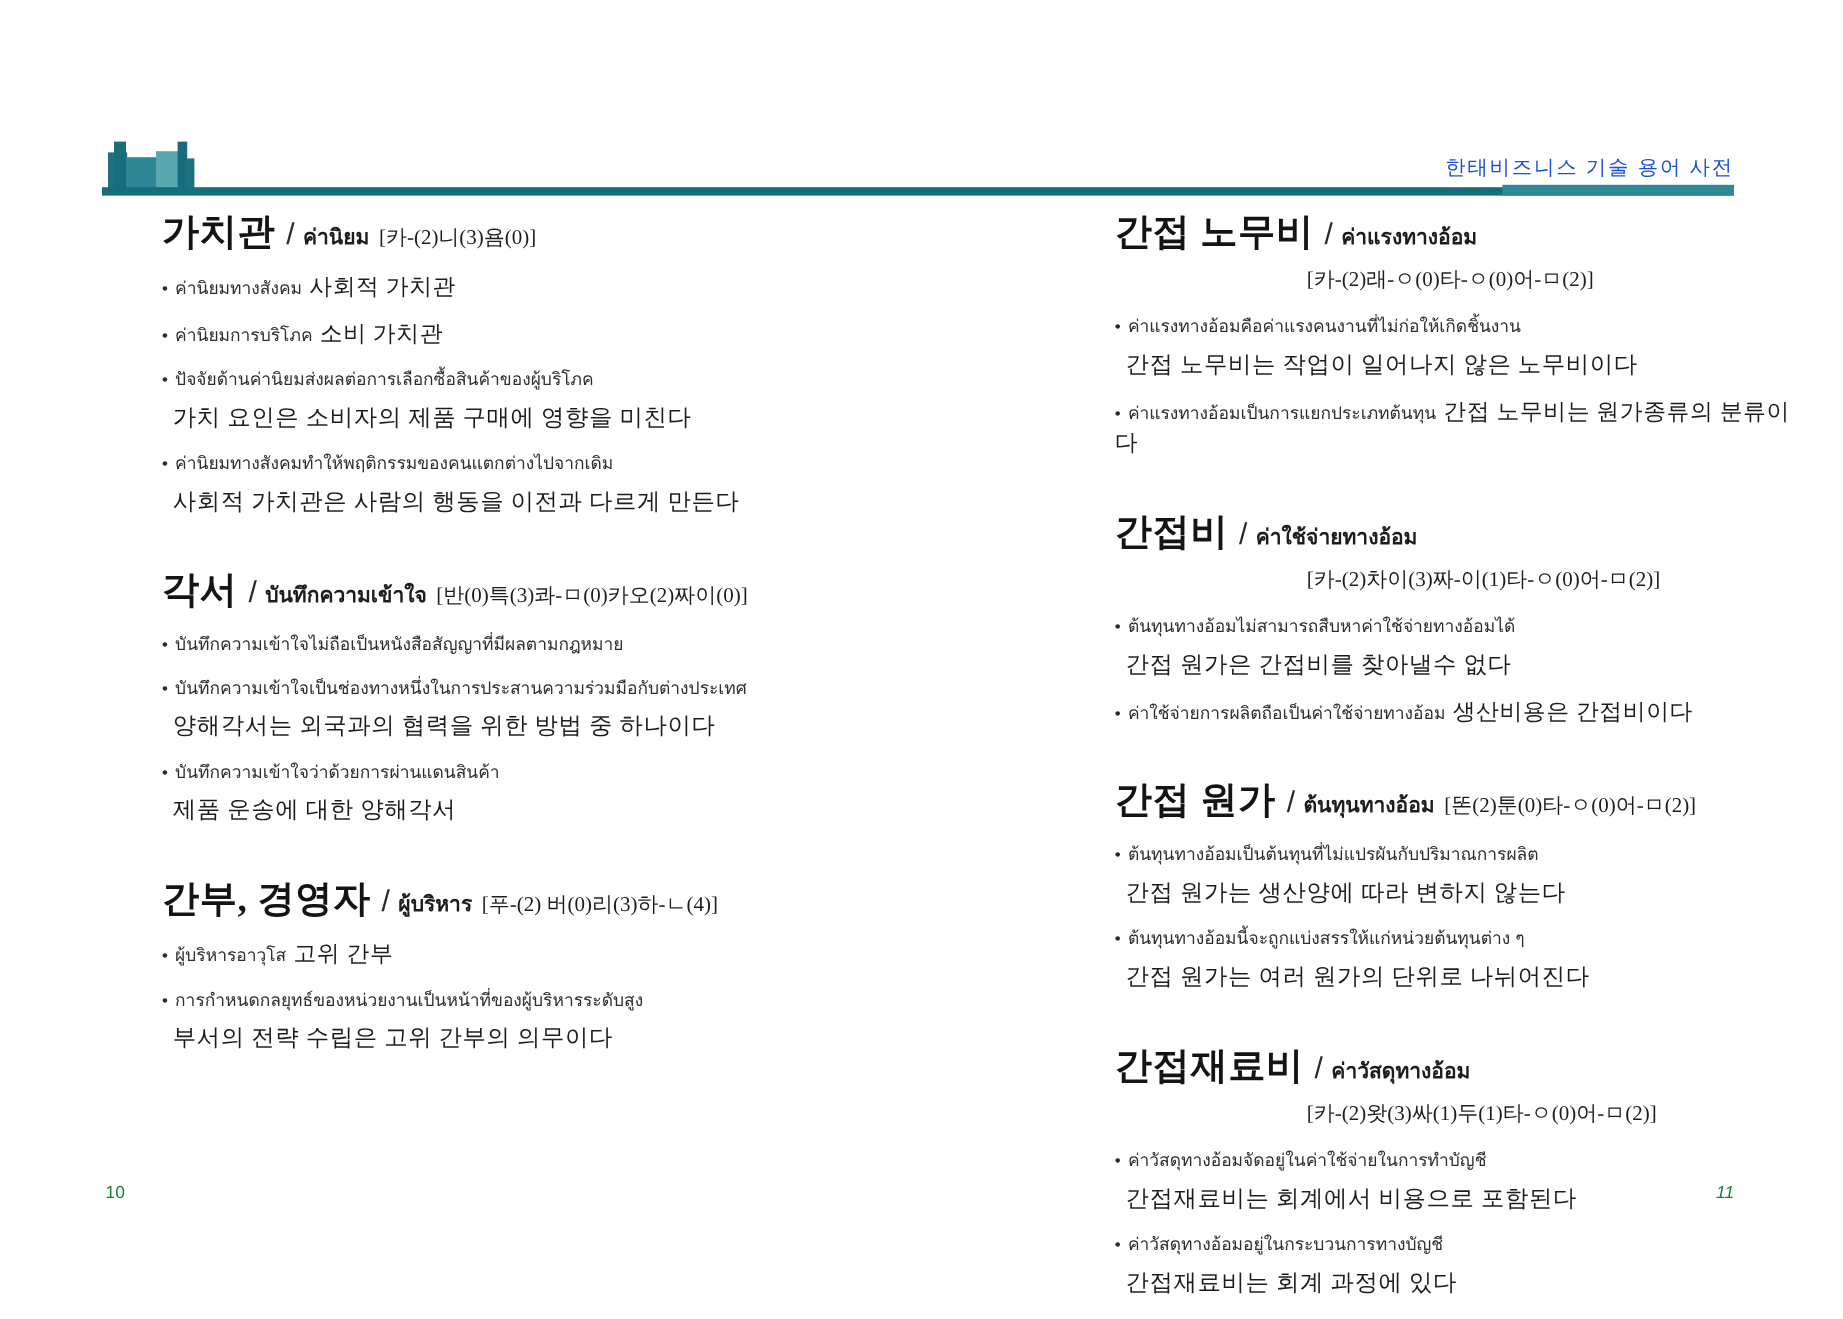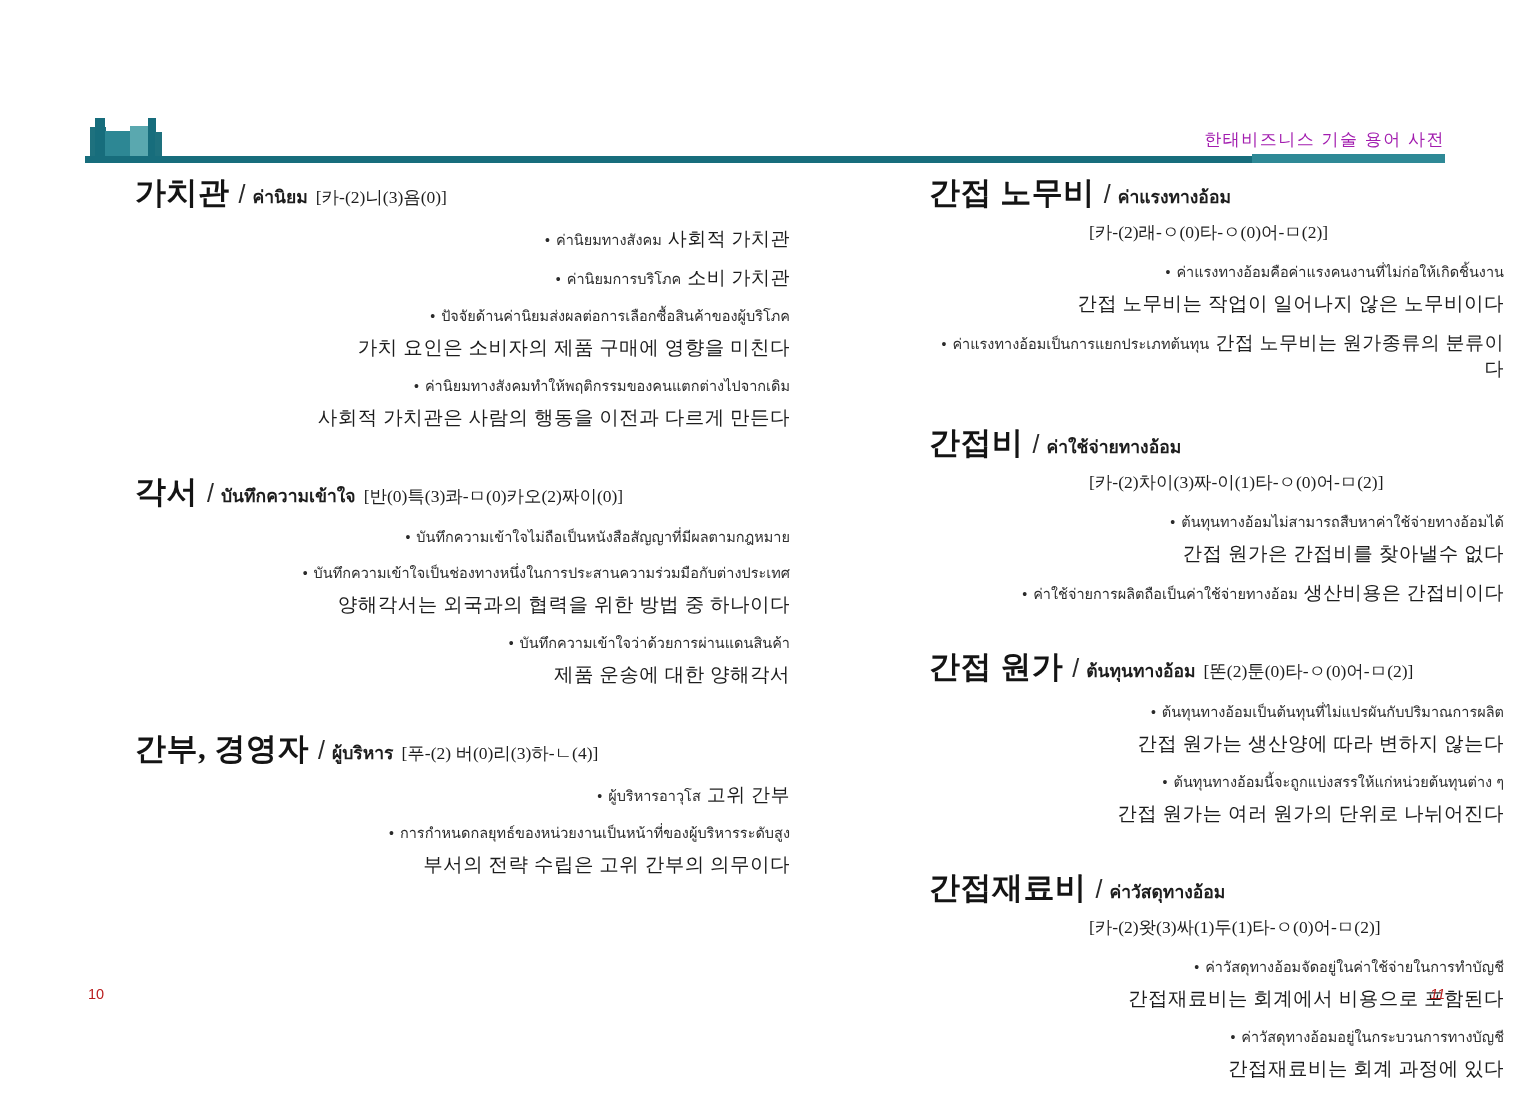--- a/index.html
+++ b/index.html
@@ -6,21 +6,21 @@
   body {
     width:1536px; height:1099px; background:#ffffff; overflow:hidden;
     font-family:"Liberation Sans", sans-serif; color:#1e1e1e;
     position:relative;
   }
   
   .logo { position:absolute; left:85px; top:112px; width:80px; height:48px; }
   .logo .bar { position:absolute; bottom:0; }
   .hdr-title {
     position:absolute; right:91px; top:128px;
-    font-size:17px; letter-spacing:1.5px; color:#a21caf;margin-left:28px;
+    font-size:17px; letter-spacing:1.5px; color:#1d4ed8;margin-left:28px;
   }
   .rule-dark { position:absolute; left:85px; top:156px; width:1360px; height:7px; background:#176d7c; }
   .rule-light { position:absolute; left:1252px; top:154px; width:193px; height:9px; background:#2e8996; }
   
   .col { position:absolute; top:176px;margin-left:45px; }
   .col-left  { left:90px;  width:655px; }
   .col-right { left:884px; width:575px; }
   .entry { margin-bottom:44px; }
   .entry-head { line-height:1.1; }
   .headword {
@@ -28,33 +28,33 @@
     font-size:31px; color:#141414; letter-spacing:0.5px;
   }
   .slash { font-size:25px; font-weight:300; color:#2a2a2a; padding:0 7px 0 9px; }
   .thai-term { font-size:17.5px; font-weight:700; color:#1d1d1d; }
   .pron { font-family:"Liberation Serif", serif; font-size:17.5px; color:#1d1d1d; padding-left:8px; }
   .pron-line {
     font-family:"Liberation Serif", serif; font-size:17.5px; color:#1d1d1d;
     margin:10px 0 0 160px;
   }
   .bullets { margin-top:16px; }
-  .bullet { margin-top:13px;text-align:right; }
+  .bullet { margin-top:13px; }
   .dot { font-size:14px; color:#2a2a2a; padding-right:6px; }
   .b-thai { font-size:14.5px; color:#2e2e2e; }
   .k-inline {
     font-family:"Liberation Serif", serif; font-size:19px; color:#1c1c1c;
     padding-left:6px; letter-spacing:0.5px;
   }
   .k-block {
     font-family:"Liberation Serif", serif; font-size:19.5px; color:#1c1c1c;
     margin:7px 0 0 9px; letter-spacing:0.5px;
   }
   
-  .pageno { position:absolute; top:986px; font-size:14.5px; color:#b91c1c; }
+  .pageno { position:absolute; top:986px; font-size:14.5px; color:#15803d; }
   .pageno-left { left:88px; }
   .pageno-right { left:1430px;font-style:italic; }
 </style>
 </head>
 <body>
 
 <div class="logo">
   <div class="bar" style="left:5px;  width:16px; height:33px; background:#1e717e;"></div>
   <div class="bar" style="left:10px; width:10px; height:42px; background:#176d7c;"></div>
   <div class="bar" style="left:20px; width:26px; height:29px; background:#2d8794;"></div>

